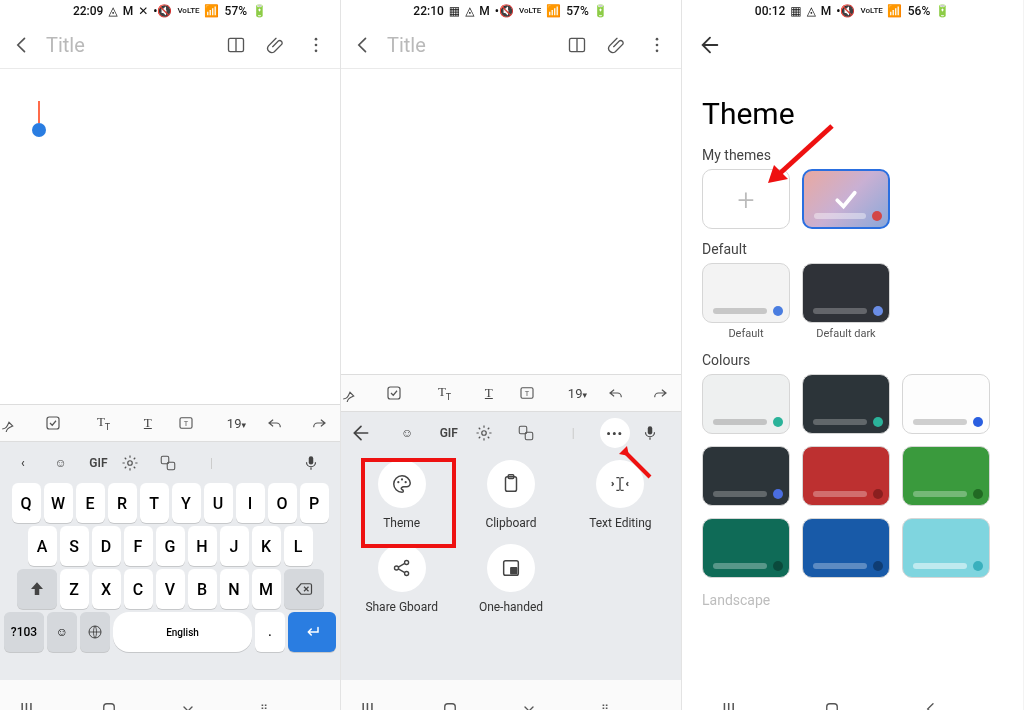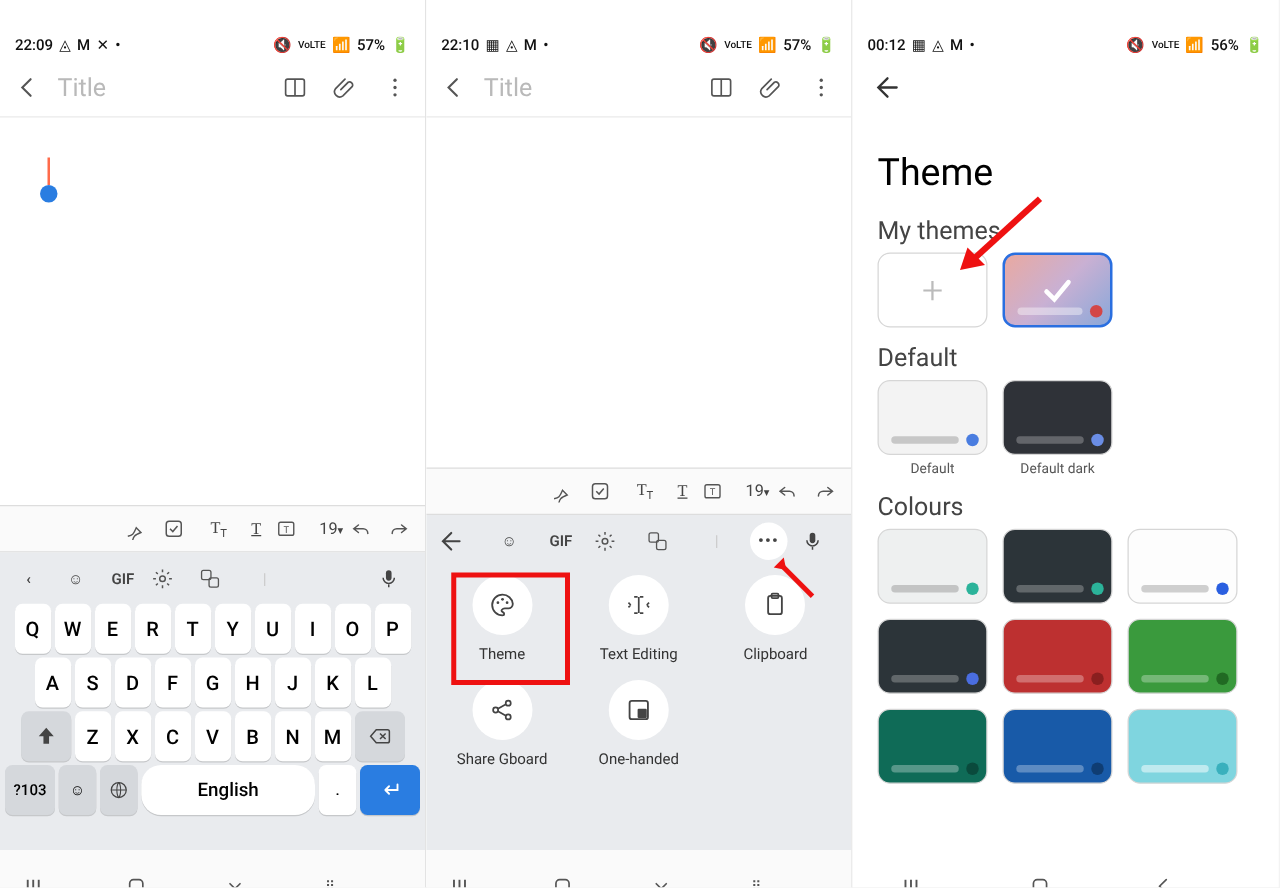--- a/index.html
+++ b/index.html
@@ -2,49 +2,49 @@
 <html><head>
 <meta charset="utf-8">
 <style>
   * { box-sizing: border-box; margin: 0; padding: 0; font-family: Roboto, -apple-system, "Helvetica Neue", Arial, sans-serif; }
   html, body { width: 1024px; height: 710px; background: #f3f3f3; }
   .wrap { display: flex; width: 1024px; height: 710px; }
   .pane { width: 341px; height: 710px; background: #fff; position: relative; overflow: hidden; border-right: 1px solid #e3e3e3; }
   .pane:last-child { border-right: none; }
 
   
-  .statusbar { height: 22px; display: flex; align-items: center; justify-content: space-between; padding: 0 12px; font-size: 12px; font-weight: 500; color: #111; margin-top: 25px; }
+  .statusbar { height: 22px; display: flex; align-items: center; justify-content: center; padding: 0 12px; font-size: 12px; font-weight: 500; color: #111; }
   .status-left, .status-right { display: flex; align-items: center; gap: 5px; }
   .status-left span, .status-right span { display: inline-block; }
 
   
   .titlebar { height: 46px; display: flex; align-items: center; padding: 0 10px; gap: 12px; }
   .titlebar .back { width: 24px; height: 24px; display: flex; align-items: center; justify-content: center; color: #555; }
   .titlebar .title { flex: 1; font-size: 20px; color: #b9b9b9; }
   .titlebar .action { width: 28px; height: 28px; display: flex; align-items: center; justify-content: center; color: #555; }
   .divider { height: 1px; background: #eaeaea; }
 
   
   .notebody { position: relative; height: 100%; }
   .cursorline { position: absolute; left: 38px; top: 32px; width: 2px; height: 22px; background: #ff6b4a; }
   .cursorhandle { position: absolute; left: 32px; top: 54px; width: 14px; height: 14px; border-radius: 50%; background: #2a7de1; }
 
   
-  .fmtbar { position: absolute; left: 0; right: 0; bottom: 268px; height: 38px; background: #fafafa; border-top: 1px solid #ddd; border-bottom: 1px solid #ddd; display: flex; align-items: center; justify-content: flex-end; color: #444; font-size: 13px; }
+  .fmtbar { position: absolute; left: 0; right: 0; bottom: 268px; height: 38px; background: #fafafa; border-top: 1px solid #ddd; border-bottom: 1px solid #ddd; display: flex; align-items: center; justify-content: space-between; color: #444; font-size: 13px; }
   .fmtbar .it { width: 30px; text-align: center; }
 
   
   .kb { position: absolute; left: 0; right: 0; bottom: 30px; height: 238px; background: #e9ebee; padding-top: 4px; }
   .kb-toolbar { height: 34px; display: flex; align-items: center; justify-content: space-around; padding: 0 4px; color: #555; }
   .kb-toolbar .kbtool { width: 30px; text-align: center; font-size: 12px; font-weight: 600; color: #444; }
   .krow { display: flex; justify-content: center; gap: 3px; margin: 3px 4px; }
   .key { background: #fff; border-radius: 6px; height: 40px; width: 29px; display: flex; align-items: center; justify-content: center; font-size: 16px; font-weight: 500; box-shadow: 0 1px 0 rgba(0,0,0,.15); }
   .key.shift { width: 40px; background: #d5d8dc; }
   .key.del { width: 40px; background: #d5d8dc; }
-  .key.space { flex: 1; font-size: 15px; border-radius: 16px; }
+  .key.space { flex: 1; font-size: 10px; border-radius: 16px; }
   .key.enter { width: 48px; background: #2a7de1; color: #fff; }
   .key.sym { width: 40px; background: #d5d8dc; font-size: 12px; }
   .key.small { font-size: 12px; background: #d5d8dc; width: 30px; }
 
   
   .navbar { position: absolute; left: 0; right: 0; bottom: 0; height: 30px; display: flex; align-items: center; justify-content: space-evenly; background: #fafafa; color: #555; }
   .navbar .navbtn { width: 60px; text-align: left; margin-top: 28px; }
 
   
   .kbpanel { position: absolute; left: 0; right: 0; bottom: 30px; height: 268px; background: #e9ebee; }
@@ -54,21 +54,21 @@
   .toolcircle { width: 48px; height: 48px; border-radius: 50%; background: #fff; display: flex; align-items: center; justify-content: center; color: #444; }
   .toollabel { font-size: 12px; color: #333; }
   .redbox { border: 4px solid #e11; position: absolute; }
   .redarrow { position: absolute; }
   .morecircle { width: 30px; height: 30px; border-radius: 50%; background: #fff; display:flex;align-items:center;justify-content:center; font-weight:700; letter-spacing:1px;}
 
   
   .theme-backrow { height: 46px; display: flex; align-items: center; padding: 0 14px; }
   .theme-backrow .back { width: 28px; height: 28px; display:flex;align-items:center;justify-content:center;}
   .theme-heading { font-size: 30px; font-weight: 400; padding: 28px 20px 14px; }
-  .section-label { font-size: 20px; color: #444; padding: 2px 20px 6px; }
+  .section-label { font-size: 14px; color: #444; padding: 2px 20px 6px; }
   .themerow { display: flex; gap: 12px; padding: 0 20px 10px; flex-wrap: wrap; }
   .themecard { width: 88px; height: 60px; border-radius: 10px; border: 1px solid #d6d6d6; position: relative; overflow: hidden; }
   .themecard .bar { position: absolute; left: 10px; bottom: 8px; right: 22px; height: 6px; border-radius: 3px; background: rgba(0,0,0,.18); }
   .themecard .dot { position: absolute; right: 6px; bottom: 6px; width: 10px; height: 10px; border-radius: 50%; }
   .themecard.selected { border: 2px solid #2a6fe0; }
   .themecard .plus { position:absolute; inset:0; display:flex;align-items:center;justify-content:center; color:#bbb; font-size:30px; font-weight:300;}
   .themecard .check { position:absolute; inset:0; display:flex;align-items:center;justify-content:center; }
   .caption { font-size: 11px; color:#555; text-align:center; width:88px; margin-top:4px;}
   .themecol { display:flex; flex-direction:column; align-items:center; }
   .showmore { font-size:13px; color:#333; text-align:right; padding: 2px 20px 8px; }
@@ -390,33 +390,33 @@
                 <circle cx="8" cy="10" r="1.2" fill="#444"></circle>
                 <circle cx="12" cy="7" r="1.2" fill="#444"></circle>
                 <circle cx="16" cy="10" r="1.2" fill="#444"></circle>
               </svg>
         </div>
         <div class="toollabel">Theme</div>
       </div>
       <div class="toolitem">
         <div class="toolcircle">
           <svg width="22" height="22" viewBox="0 0 24 24">
-                <path d="M12 5v14M8 5h3M13 5h3M8 19h3M13 19h3M5 12l-2-2M5 12l-2 2M19 12l2-2M19 12l2 2" stroke="#444" stroke-width="1.5" fill="none"></path>
+                <rect x="6" y="4" width="12" height="16" rx="2" stroke="#444" stroke-width="1.6" fill="none"></rect>
+                <rect x="9" y="2" width="6" height="4" rx="1" stroke="#444" stroke-width="1.6" fill="none"></rect>
               </svg>
         </div>
-        <div class="toollabel">Text Editing</div>
+        <div class="toollabel">Clipboard</div>
       </div>
       <div class="toolitem">
         <div class="toolcircle">
           <svg width="22" height="22" viewBox="0 0 24 24">
-                <rect x="6" y="4" width="12" height="16" rx="2" stroke="#444" stroke-width="1.6" fill="none"></rect>
-                <rect x="9" y="2" width="6" height="4" rx="1" stroke="#444" stroke-width="1.6" fill="none"></rect>
+                <path d="M12 5v14M8 5h3M13 5h3M8 19h3M13 19h3M5 12l-2-2M5 12l-2 2M19 12l2-2M19 12l2 2" stroke="#444" stroke-width="1.5" fill="none"></path>
               </svg>
         </div>
-        <div class="toollabel">Clipboard</div>
+        <div class="toollabel">Text Editing</div>
       </div>
       <div class="toolitem">
         <div class="toolcircle">
           <svg width="22" height="22" viewBox="0 0 24 24">
                 <circle cx="6" cy="12" r="2.2" stroke="#444" stroke-width="1.5" fill="none"></circle>
                 <circle cx="17" cy="6" r="2.2" stroke="#444" stroke-width="1.5" fill="none"></circle>
                 <circle cx="17" cy="18" r="2.2" stroke="#444" stroke-width="1.5" fill="none"></circle>
                 <path d="M8 11l7-4M8 13l7 4" stroke="#444" stroke-width="1.5"></path>
               </svg>
         </div>
@@ -557,20 +557,21 @@
         </div>
     <div class="themecard" style="background:#185aa8;">
           <div class="bar" style="background:rgba(255,255,255,.3)"></div>
           <div class="dot" style="background:#0f3d73"></div>
         </div>
     <div class="themecard" style="background:#7fd5df;">
           <div class="bar" style="background:rgba(255,255,255,.5)"></div>
           <div class="dot" style="background:#39b0bd"></div>
         </div>
   </div>
+  <div class="landscape">Landscape</div>
 
   <div class="navbar" style="background:transparent">
     <div class="navbtn">III</div>
     <div class="navbtn">
           <svg width="18" height="18" viewBox="0 0 24 24">
             <rect x="5" y="5" width="14" height="14" rx="4" stroke="#555" stroke-width="1.8" fill="none"></rect>
           </svg>
         </div>
     <div class="navbtn">
           <svg width="16" height="16" viewBox="0 0 24 24">

